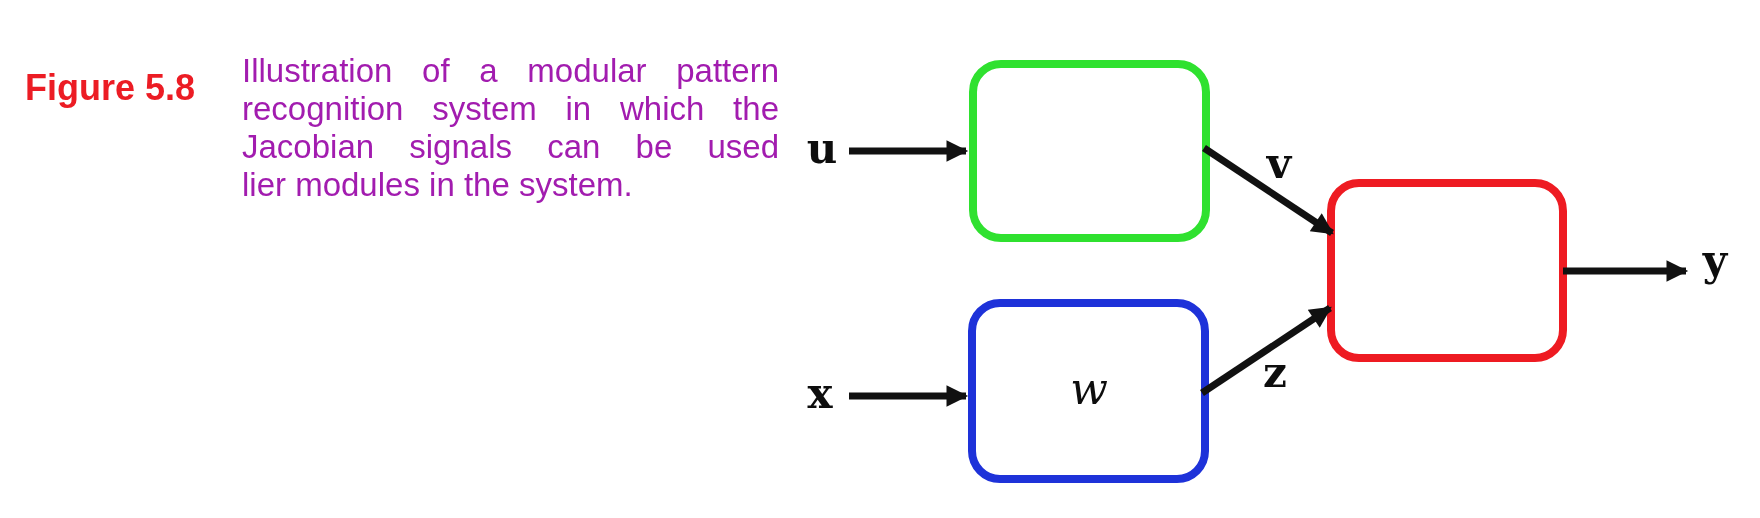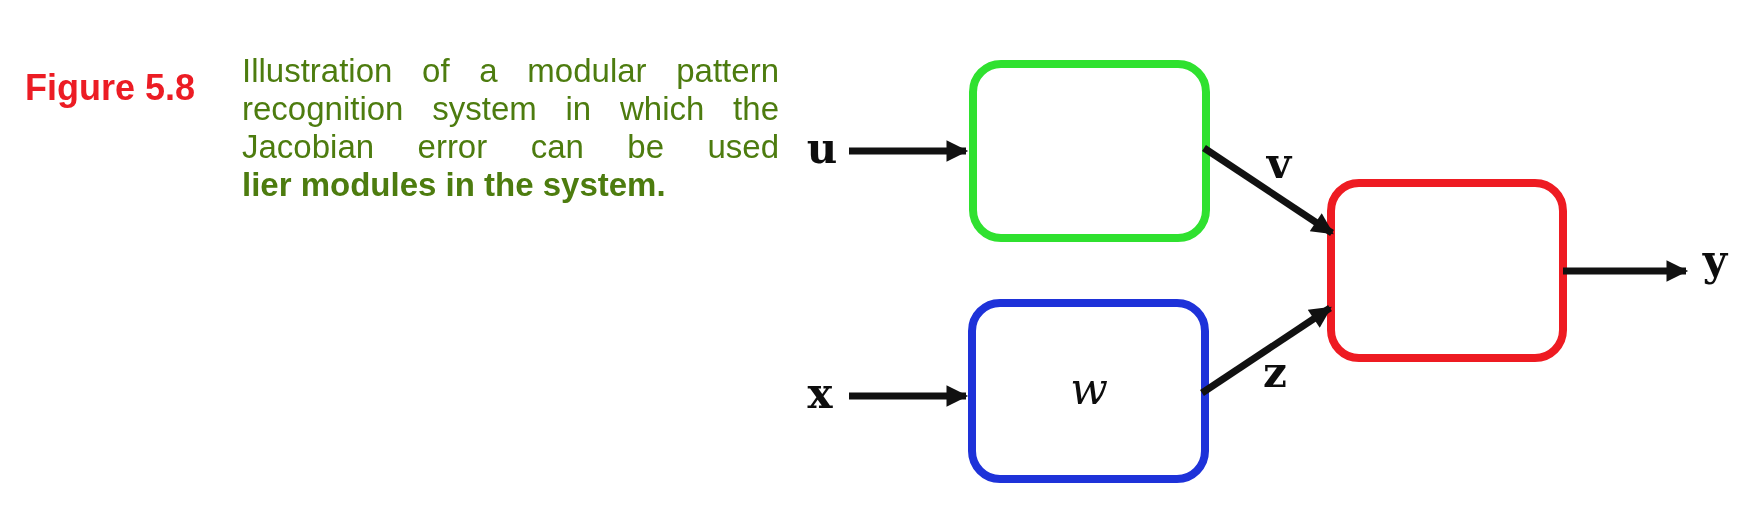--- a/index.html
+++ b/index.html
@@ -27,30 +27,29 @@
     white-space: nowrap;
     margin-top: 32px;
   }
   .cap-body {
     position: absolute;
     left: 242px;
     top: 52px;
     width: 537px;
     font-size: 33px;
     line-height: 38px;
-    color: #4d7c0f;
+    color: #a21caf;
   }
   .cap-line {
     text-align: justify;
     text-align-last: justify;
     white-space: normal;
   }
   .cap-line.last {
     text-align-last: left;
-    font-weight: bold;
   }
   .diagram-svg {
     position: absolute;
     left: 0;
     top: 0;
     width: 1760px;
     height: 518px;
   }
   .module-box {
     fill: #ffffff;
@@ -78,21 +77,21 @@
 </head>
 <body>
 
 <div class="stage">
 
   <div class="fig-label">Figure 5.8</div>
 
   <div class="cap-body">
     <div class="cap-line">Illustration of a modular pattern</div>
     <div class="cap-line">recognition system in which the</div>
-    <div class="cap-line">Jacobian error can be used</div>
+    <div class="cap-line">Jacobian signals can be used</div>
     <div class="cap-line last">lier modules in the system.</div>
   </div>
 
   <svg class="diagram-svg" viewBox="0 0 1760 518">
     <defs>
       <marker id="ah" viewBox="0 0 10 10" refX="9" refY="5" markerWidth="3.4" markerHeight="3.1" orient="auto-start-reverse" markerUnits="strokeWidth">
         <path d="M0,0 L10,5 L0,10 z" fill="#111111"></path>
       </marker>
     </defs>
 

